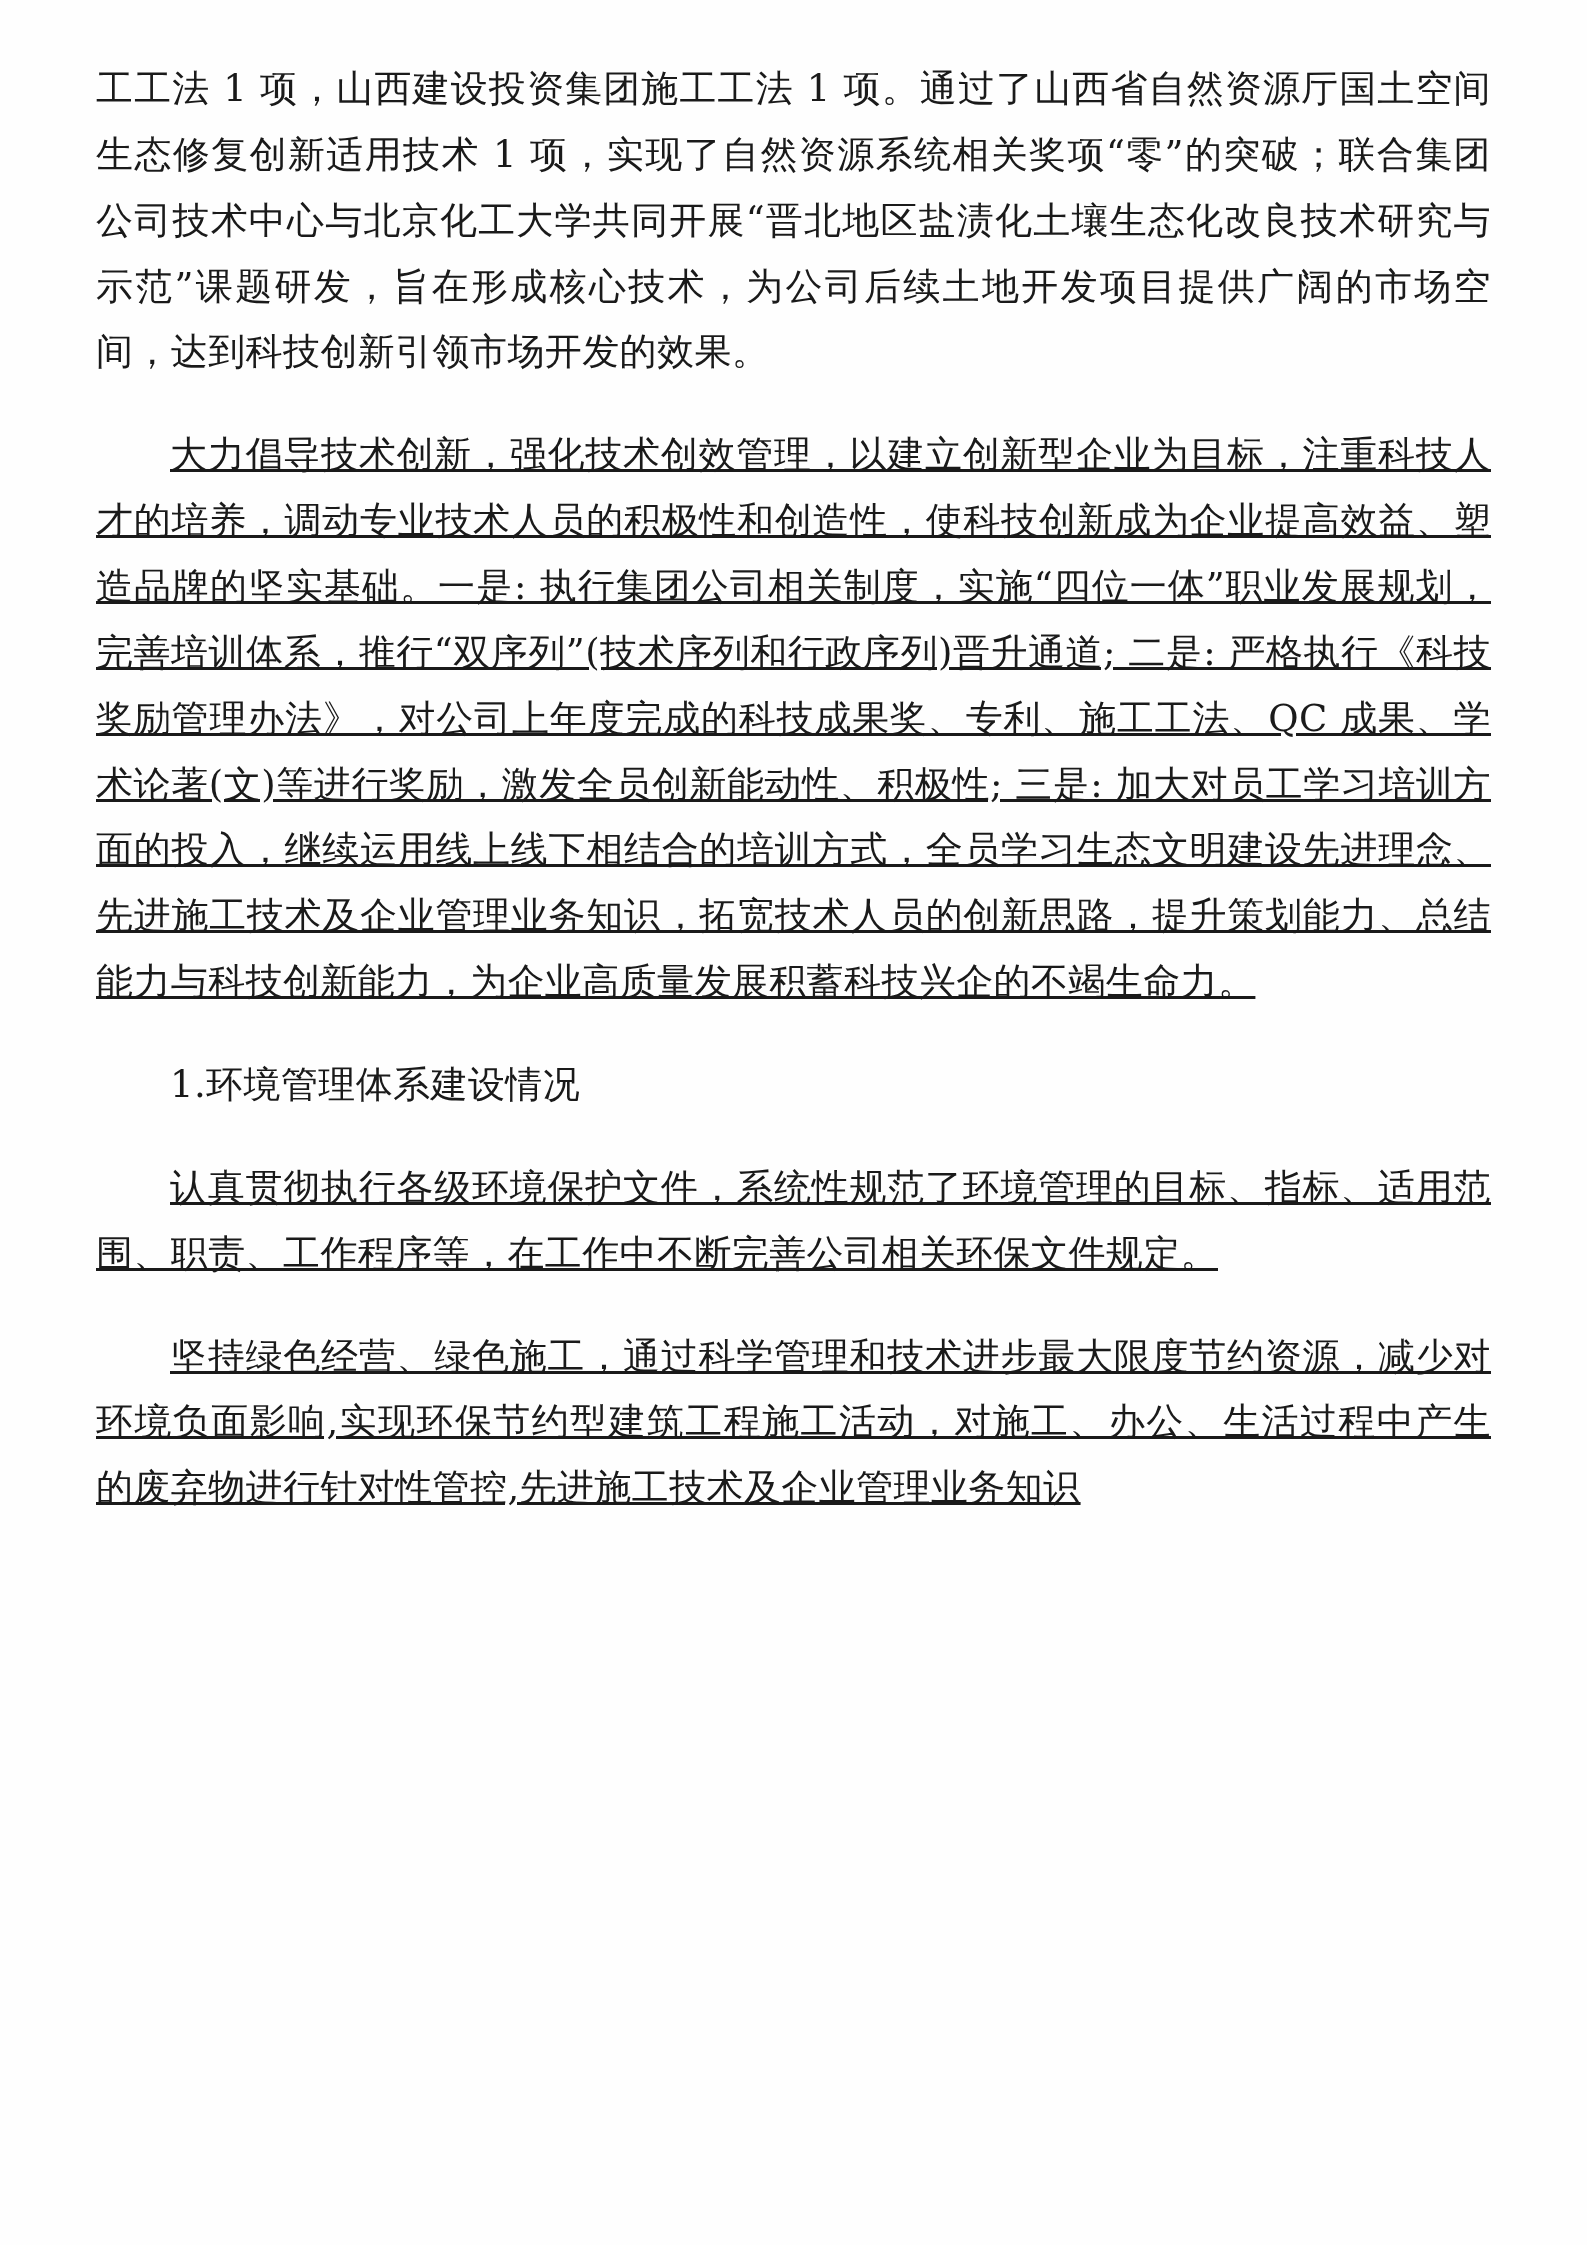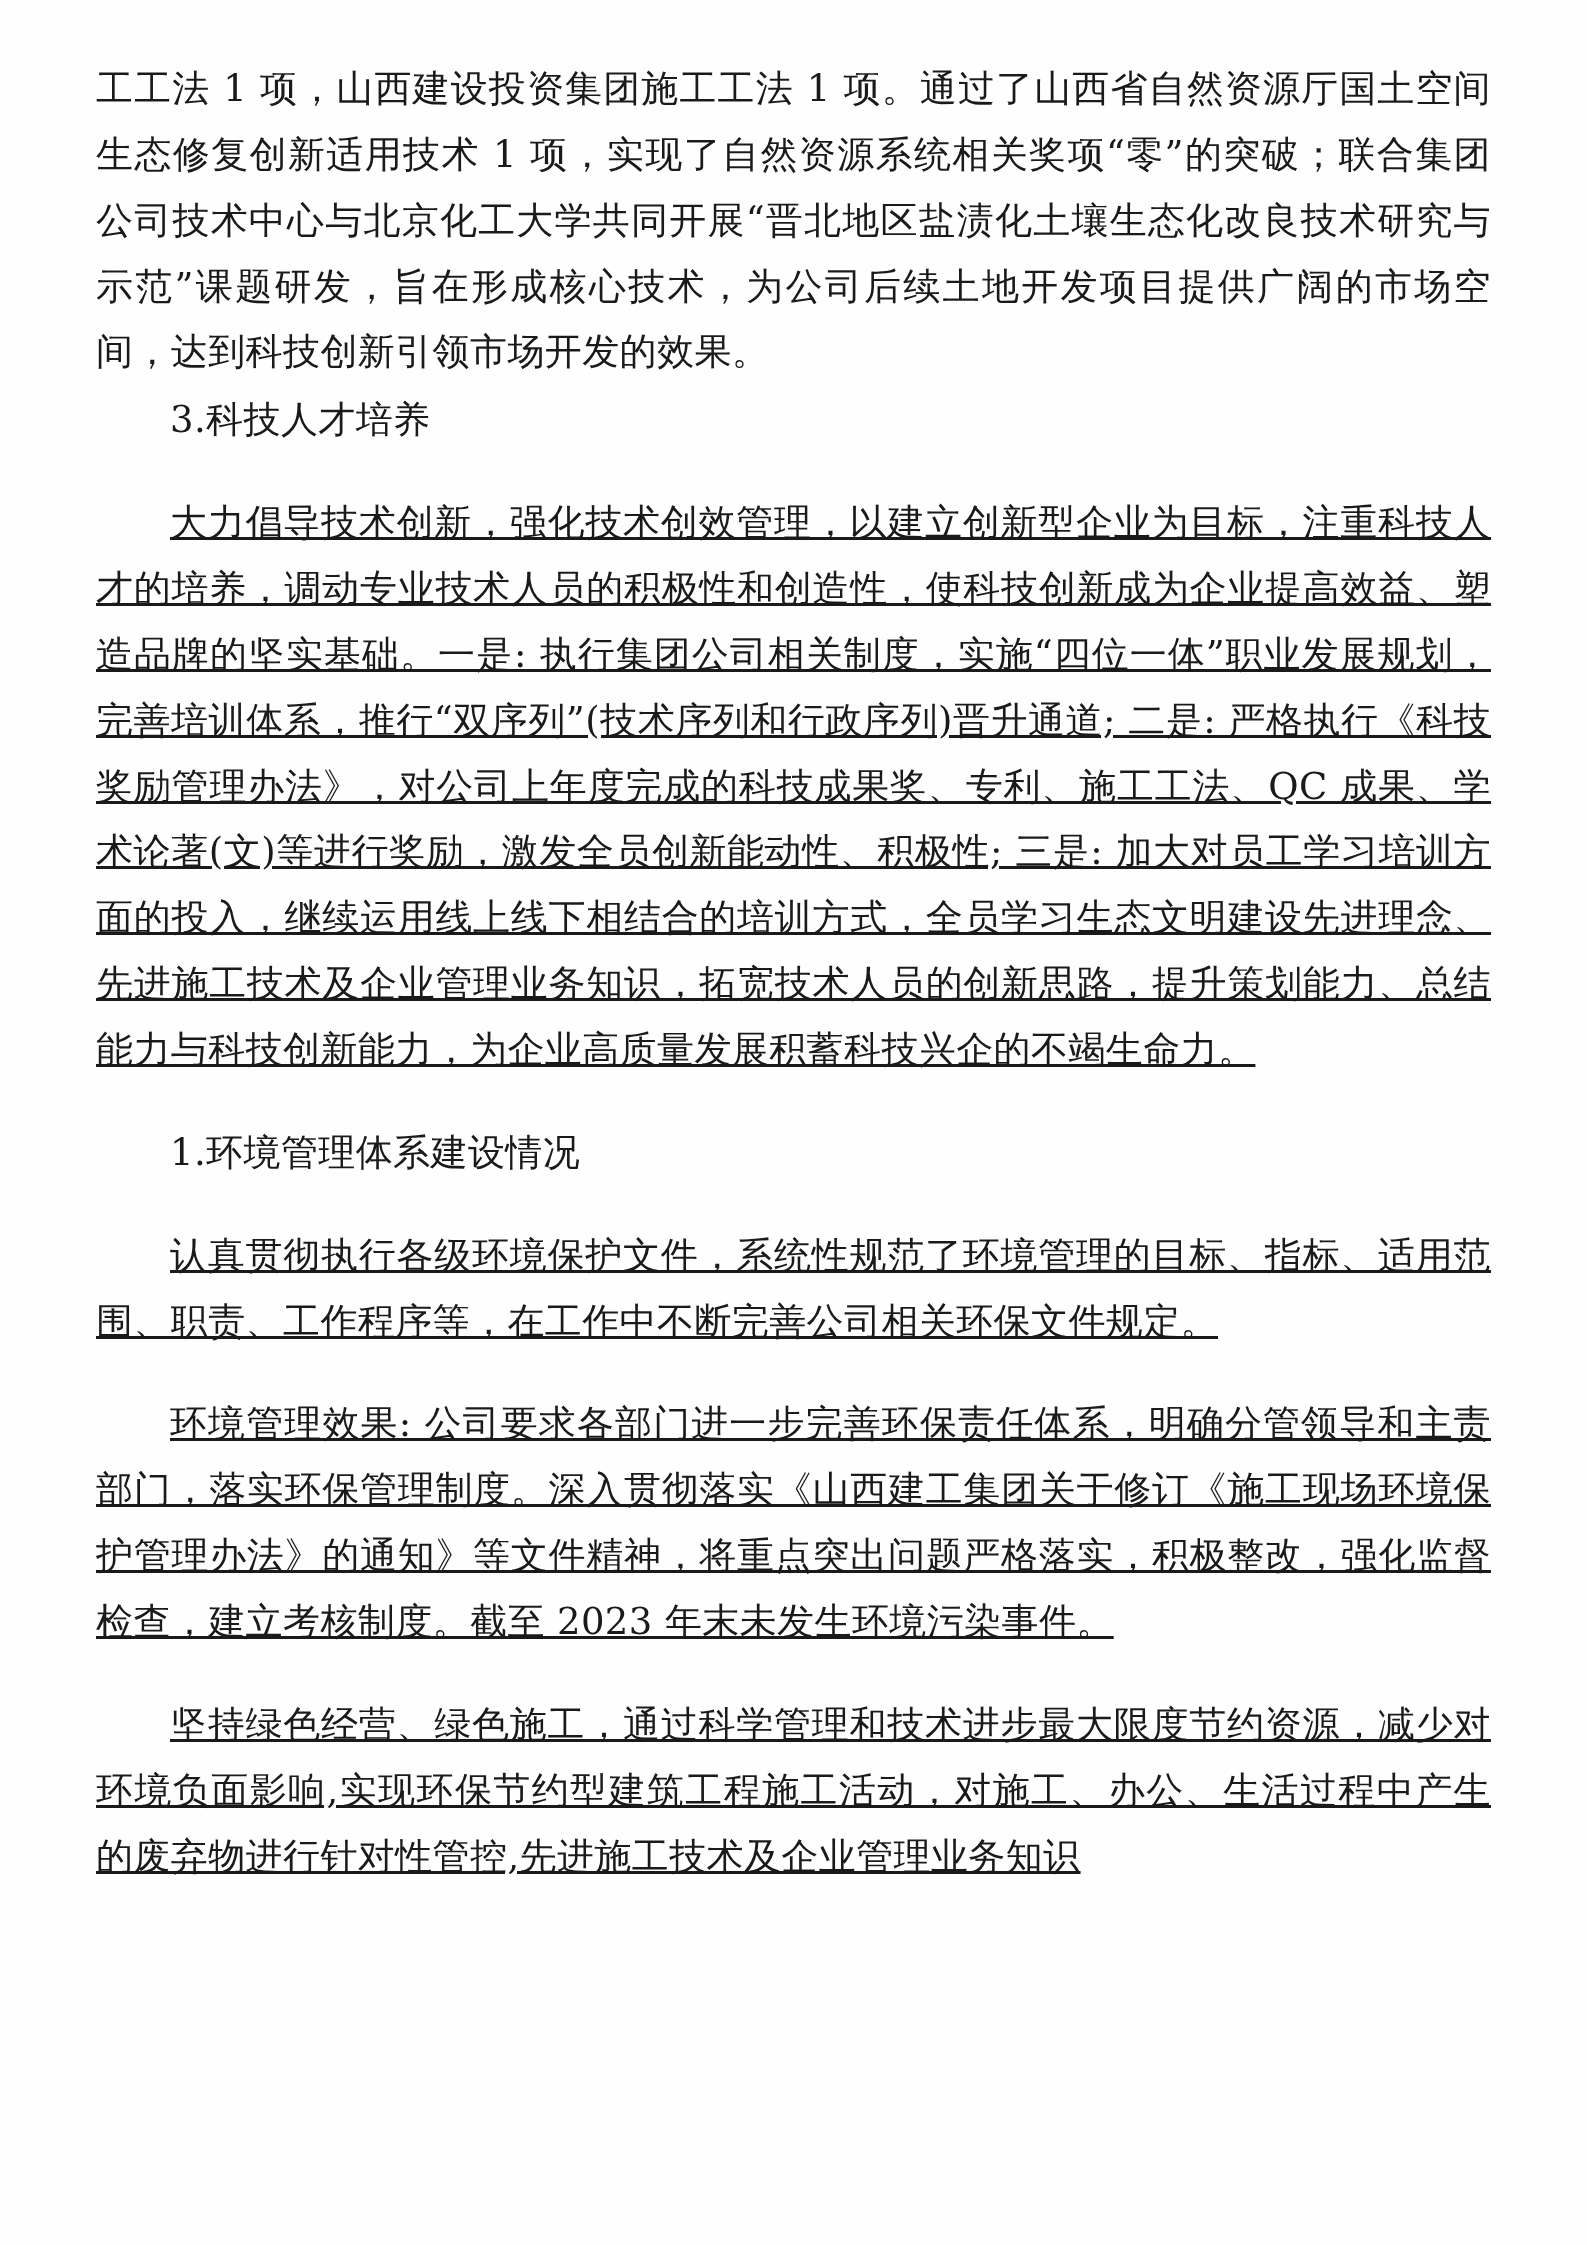--- a/index.html
+++ b/index.html
@@ -47,28 +47,26 @@
   }
 </style>
 </head>
 <body>
 
 <div class="page">
   <div class="doc-body">
 
     <p class="para">工工法 1 项，山西建设投资集团施工工法 1 项。通过了山西省自然资源厅国土空间生态修复创新适用技术 1 项，实现了自然资源系统相关奖项“零”的突破；联合集团公司技术中心与北京化工大学共同开展“晋北地区盐渍化土壤生态化改良技术研究与示范”课题研发，旨在形成核心技术，为公司后续土地开发项目提供广阔的市场空间，达到科技创新引领市场开发的效果。</p>
 
-    <p class="heading">3.科技人才培养</p>
 
     <p class="indent">大力倡导技术创新，强化技术创效管理，以建立创新型企业为目标，注重科技人才的培养，调动专业技术人员的积极性和创造性，使科技创新成为企业提高效益、塑造品牌的坚实基础。一是: 执行集团公司相关制度，实施“四位一体”职业发展规划，完善培训体系，推行“双序列”(技术序列和行政序列)晋升通道; 二是: 严格执行《科技奖励管理办法》，对公司上年度完成的科技成果奖、专利、施工工法、QC 成果、学术论著(文)等进行奖励，激发全员创新能动性、积极性; 三是: 加大对员工学习培训方面的投入，继续运用线上线下相结合的培训方式，全员学习生态文明建设先进理念、先进施工技术及企业管理业务知识，拓宽技术人员的创新思路，提升策划能力、总结能力与科技创新能力，为企业高质量发展积蓄科技兴企的不竭生命力。</p>
 
 
     <p class="heading">1.环境管理体系建设情况</p>
 
     <p class="indent">认真贯彻执行各级环境保护文件，系统性规范了环境管理的目标、指标、适用范围、职责、工作程序等，在工作中不断完善公司相关环保文件规定。</p>
 
-    <p class="indent">环境管理效果: 公司要求各部门进一步完善环保责任体系，明确分管领导和主责部门，落实环保管理制度。深入贯彻落实《山西建工集团关于修订《施工现场环境保护管理办法》的通知》等文件精神，将重点突出问题严格落实，积极整改，强化监督检查，建立考核制度。截至 2023 年末未发生环境污染事件。</p>
 
 
     <p class="indent">坚持绿色经营、绿色施工，通过科学管理和技术进步最大限度节约资源，减少对环境负面影响,实现环保节约型建筑工程施工活动，对施工、办公、生活过程中产生的废弃物进行针对性管控,先进施工技术及企业管理业务知识</p>
 
   </div>
 </div>
 
 </body></html>

